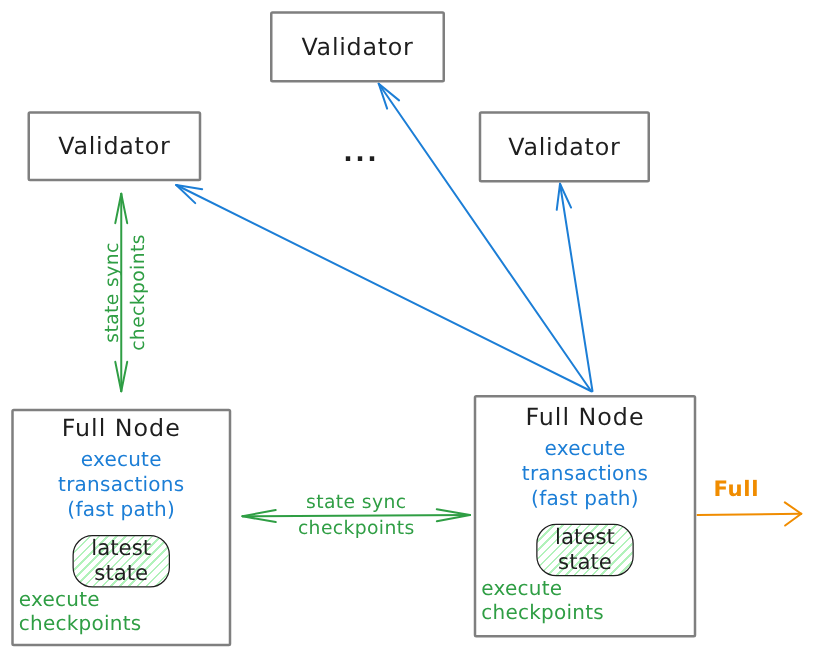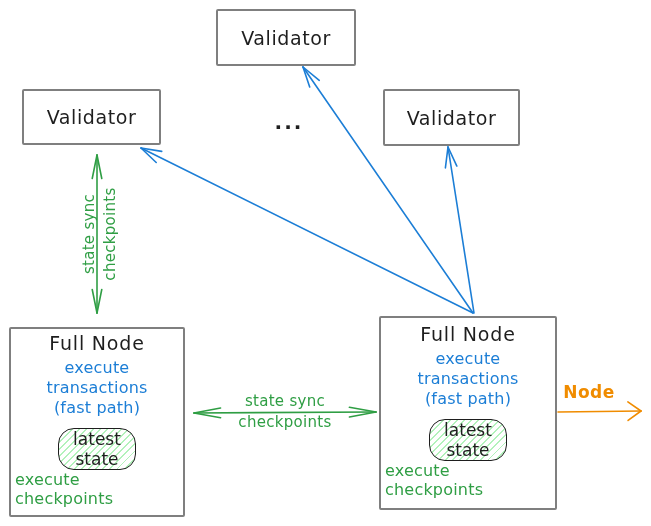--- a/index.html
+++ b/index.html
@@ -107,15 +107,15 @@
     <div>state sync</div>
     <div>checkpoints</div>
   </div>
 
   <div class="edge-label green-text" style="left:285px;top:412px">
     <div>state sync</div>
     <div>checkpoints</div>
   </div>
 
 
-  <div class="edge-label orange-text" style="left:589px;top:392px">Node</div>
+  <div class="edge-label orange-text" style="left:589px;top:392px">Full</div>
 
 </div>
 
 </body></html>

